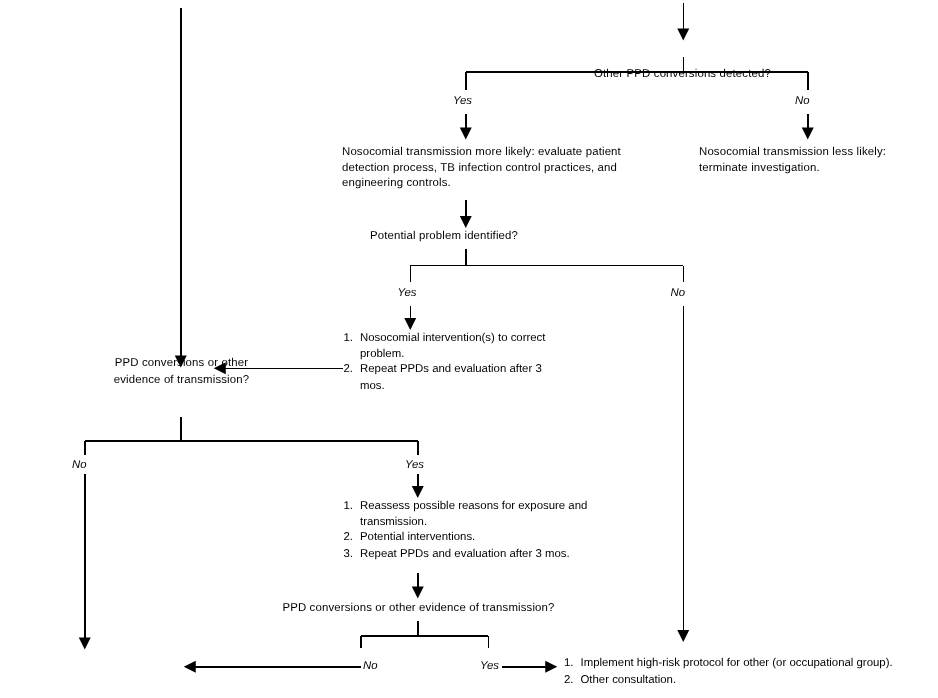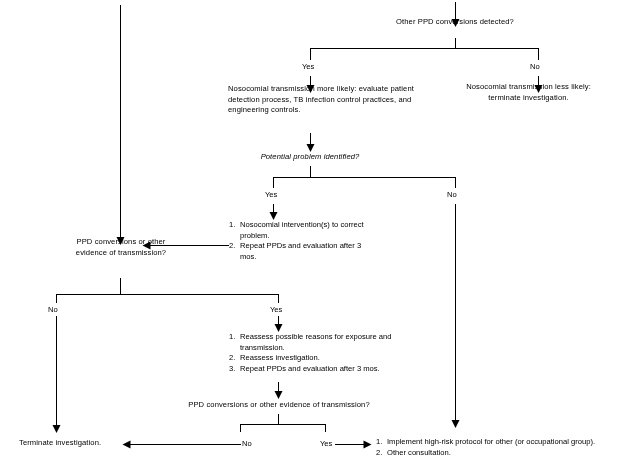--- a/index.html
+++ b/index.html
@@ -27,20 +27,21 @@
     white-space: pre-wrap;
     letter-spacing: 0.1px;
   }
   .ctr { text-align: center; }
   .lft { text-align: left; }
   .label {
     position: absolute;
     font-size: 7.6px;
     line-height: 9px;
     color: #000000;
+    font-style: italic;
   }
   .olist {
     position: absolute;
     font-size: 7.6px;
     line-height: 10.6px;
     color: #000000;
   }
   .olist .li {
     display: flex;
     align-items: flex-start;
@@ -132,53 +133,52 @@
     <line x1="325.5" y1="424" x2="325.5" y2="432"></line>
 
     <line x1="240.5" y1="444.5" x2="128.5" y2="444.5"></line>
     <polygon points="122.5,444.5 130.5,440.5 130.5,448.5"></polygon>
 
     <line x1="334.5" y1="444.5" x2="365.5" y2="444.5"></line>
     <polygon points="371.5,444.5 363.5,440.5 363.5,448.5"></polygon>
 
   </svg>
 
-  <div class="node ctr" style="left:335px; top:17px; width:240px;">Other PPD conversions detected?</div>
-
-  <div class="node lft" style="left:228px; top:84px; width:202px;">Nosocomial transmission more likely: evaluate patient detection process, TB infection control practices, and engineering controls.</div>
-
-  <div class="node lft" style="left:466px; top:82px; width:125px;text-align:center;">Nosocomial transmission less likely: terminate investigation.</div>
-
-  <div class="node ctr" style="left:230px; top:152px; width:160px;font-style:italic;">Potential problem identified?</div>
+  <div class="node ctr" style="left:335px; top:44px; width:240px;">Other PPD conversions detected?</div>
+
+  <div class="node lft" style="left:228px; top:96px; width:202px;">Nosocomial transmission more likely: evaluate patient detection process, TB infection control practices, and engineering controls.</div>
+
+  <div class="node lft" style="left:466px; top:96px; width:125px;">Nosocomial transmission less likely: terminate investigation.</div>
+
+  <div class="node ctr" style="left:216px; top:152px; width:160px;">Potential problem identified?</div>
 
   <div class="node ctr" style="left:62px; top:237px; width:118px;">PPD conversions or other evidence of transmission?</div>
 
   <div class="node ctr" style="left:148px; top:400px; width:262px;">PPD conversions or other evidence of transmission?</div>
 
-  <div class="node lft" style="left:19px; top:438px; width:120px;">Terminate investigation.</div>
 
   <div class="olist" style="left:229px; top:220px; width:150px;">
     <div class="li">
       <span class="num">1.</span>
       <span class="txt">Nosocomial intervention(s) to correct problem.</span>
     </div>
     <div class="li">
       <span class="num">2.</span>
       <span class="txt">Repeat PPDs and evaluation after 3 mos.</span>
     </div>
   </div>
 
   <div class="olist" style="left:229px; top:332px; width:180px;">
     <div class="li">
       <span class="num">1.</span>
       <span class="txt">Reassess possible reasons for exposure and transmission.</span>
     </div>
     <div class="li">
       <span class="num">2.</span>
-      <span class="txt">Reassess investigation.</span>
+      <span class="txt">Potential interventions.</span>
     </div>
     <div class="li">
       <span class="num">3.</span>
       <span class="txt">Repeat PPDs and evaluation after 3 mos.</span>
     </div>
   </div>
 
   <div class="olist" style="left:376px; top:437px; width:248px;">
     <div class="li">
       <span class="num">1.</span>

